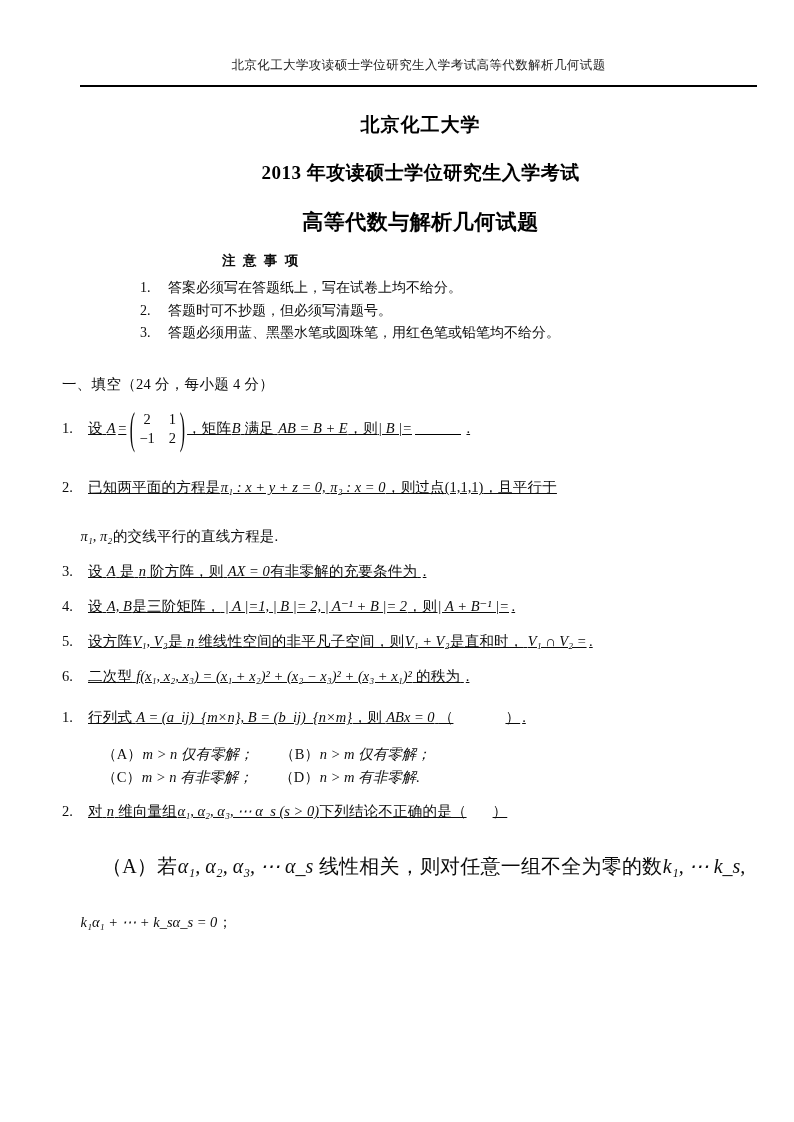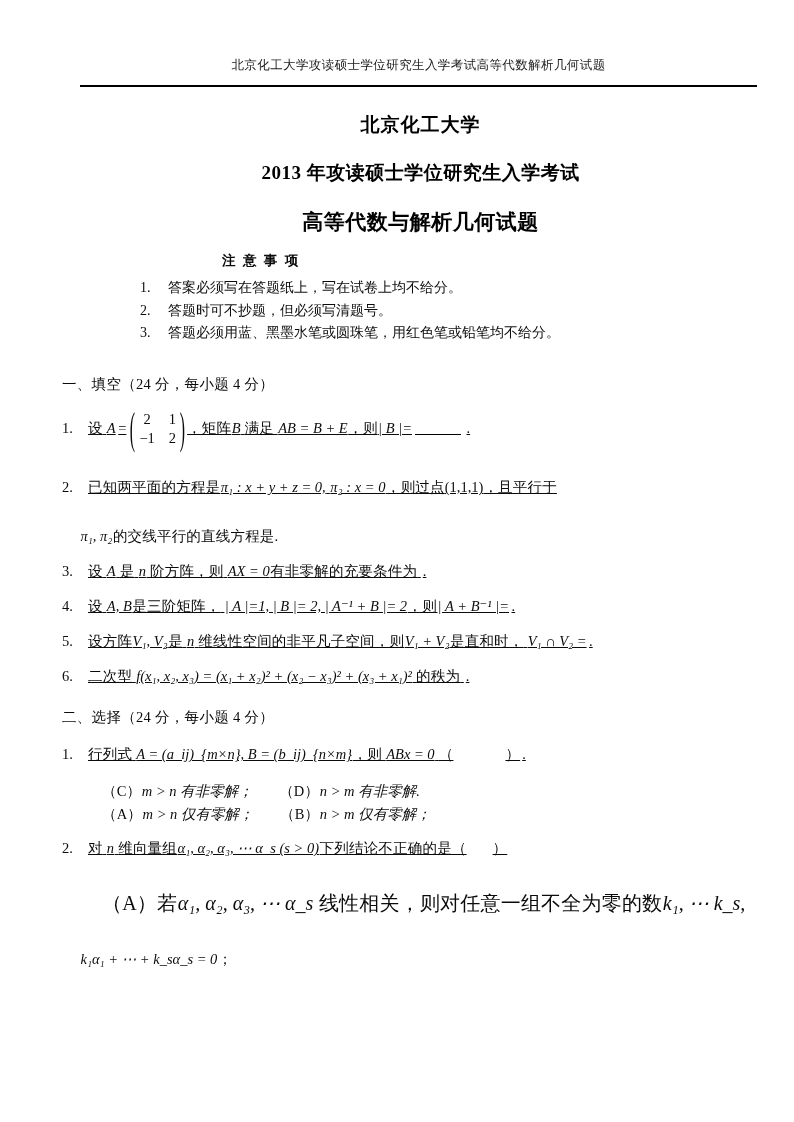--- a/index.html
+++ b/index.html
@@ -304,38 +304,37 @@
       <span class="q-body">
         <span class="cn">二次型</span>
         <span class="mi">f(x₁, x₂, x₃) = (x₁ + x₂)² + (x₂ − x₃)² + (x₃ + x₁)²</span>
         <span class="cn">的秩为</span>
         <span class="mo">.</span>
       </span>
     </div>
 
     <div class="spacer-sm"></div>
 
-    <div class="section-head">二、选择（24 分，每小题 4 分）</div>
 
     <div class="q">
       <span class="q-num">1.</span>
       <span class="q-body">
         <span class="cn">行列式</span>
         <span class="mi">A = (a_ij)_{m×n}, B = (b_ij)_{n×m}</span><span class="cn">，则</span>
         <span class="mi">ABx = 0</span>
         <span class="cn">（</span><span class="choice-gap"></span><span class="cn">）</span><span class="mo">.</span>
       </span>
     </div>
 
     <div class="opts">
       <div class="opt-row">
-        <span class="cn">（C）</span><span class="mi">m &gt; n 有非零解；</span><span class="opt-gap"></span><span class="cn">（D）</span><span class="mi">n &gt; m 有非零解.</span>
+        <span class="cn">（A）</span><span class="mi">m &gt; n 仅有零解；</span><span class="opt-gap"></span><span class="cn">（B）</span><span class="mi">n &gt; m 仅有零解；</span>
       </div>
       <div class="opt-row">
-        <span class="cn">（A）</span><span class="mi">m &gt; n 仅有零解；</span><span class="opt-gap"></span><span class="cn">（B）</span><span class="mi">n &gt; m 仅有零解；</span>
+        <span class="cn">（C）</span><span class="mi">m &gt; n 有非零解；</span><span class="opt-gap"></span><span class="cn">（D）</span><span class="mi">n &gt; m 有非零解.</span>
       </div>
     </div>
 
     <div class="spacer-md"></div>
 
     <div class="q">
       <span class="q-num">2.</span>
       <span class="q-body">
         <span class="cn">对</span>
         <span class="mi">n</span>

